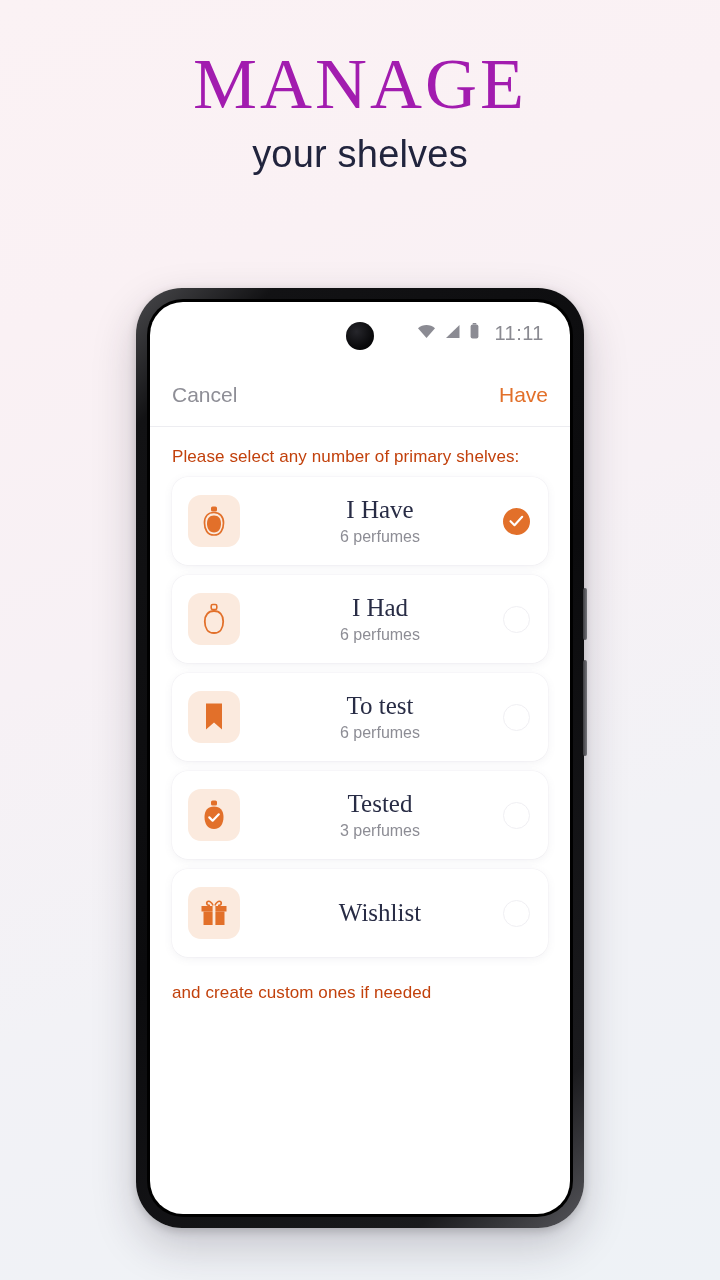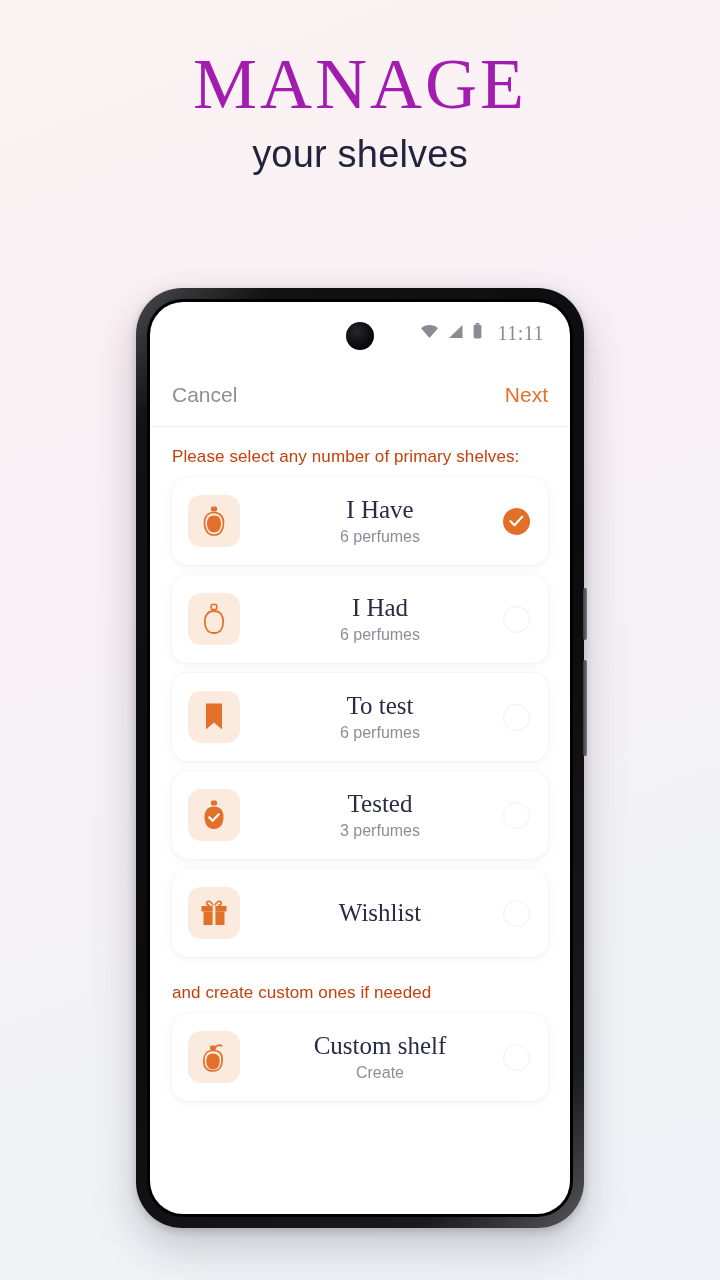--- a/index.html
+++ b/index.html
@@ -89,21 +89,20 @@
   }
 
   
   .statusbar {
     height: 62px;
     display: flex;
     align-items: center;
     justify-content: flex-end;
     padding: 0 26px 0 0;
     gap: 9px;
-    font-family: Liberation Serif, serif;
   }
   .sb-icon { display: block; }
   .sb-time {
     font-size: 20px;
     color: #8a8a91;
     letter-spacing: 0.5px;
     margin-left: 6px;
   }
 
   
@@ -241,21 +240,21 @@
           <svg width="9" height="16" viewBox="0 0 9 16">
             <rect x="2.6" y="0" width="3.8" height="1.6" rx="0.6" fill="#8b8b93"></rect>
             <rect x="0.6" y="1.4" width="7.8" height="14" rx="2" fill="#8b8b93"></rect>
           </svg>
         </span>
         <span class="sb-time">11:11</span>
       </div>
 
       <div class="navbar">
         <span class="nav-cancel">Cancel</span>
-        <span class="nav-next">Next</span>
+        <span class="nav-next">Have</span>
       </div>
       <div class="nav-divider"></div>
 
       <div class="content">
 
         <div class="section-label">Please select any number of primary shelves:</div>
 
         <div class="card">
           <div class="tile">
             <svg width="30" height="32" viewBox="0 0 30 32">
@@ -327,32 +326,17 @@
             </svg>
           </div>
           <div class="texts">
             <span class="row-title">Wishlist</span>
           </div>
           <div class="radio"></div>
         </div>
 
         <div class="section-label second">and create custom ones if needed</div>
 
-        <div class="card">
-          <div class="tile">
-            <svg width="32" height="32" viewBox="0 0 32 32">
-              <path d="M17.5 6.2c2.2-2 4.6-2.6 6.4-1.4" fill="none" stroke="#e2702a" stroke-width="1.6" stroke-linecap="round"></path>
-              <rect x="12" y="4.5" width="6" height="4.4" rx="1.5" fill="#e2702a"></rect>
-              <path d="M15 9.5c-5.8 0-9.2 3.8-9.2 10.2S8.8 30 15 30s9.2-4.9 9.2-11.3S20.8 9.5 15 9.5z" fill="none" stroke="#e2702a" stroke-width="1.7"></path>
-              <path d="M15 12.4c-4.4 0-6.7 3-6.7 7.6s2.1 8.4 6.7 8.4 6.7-3.8 6.7-8.4-2.3-7.6-6.7-7.6z" fill="#e2702a"></path>
-            </svg>
-          </div>
-          <div class="texts">
-            <span class="row-title">Custom shelf</span>
-            <span class="row-sub">Create</span>
-          </div>
-          <div class="radio"></div>
-        </div>
 
       </div>
     </div>
   </div>
 </div>
 
 </body></html>

